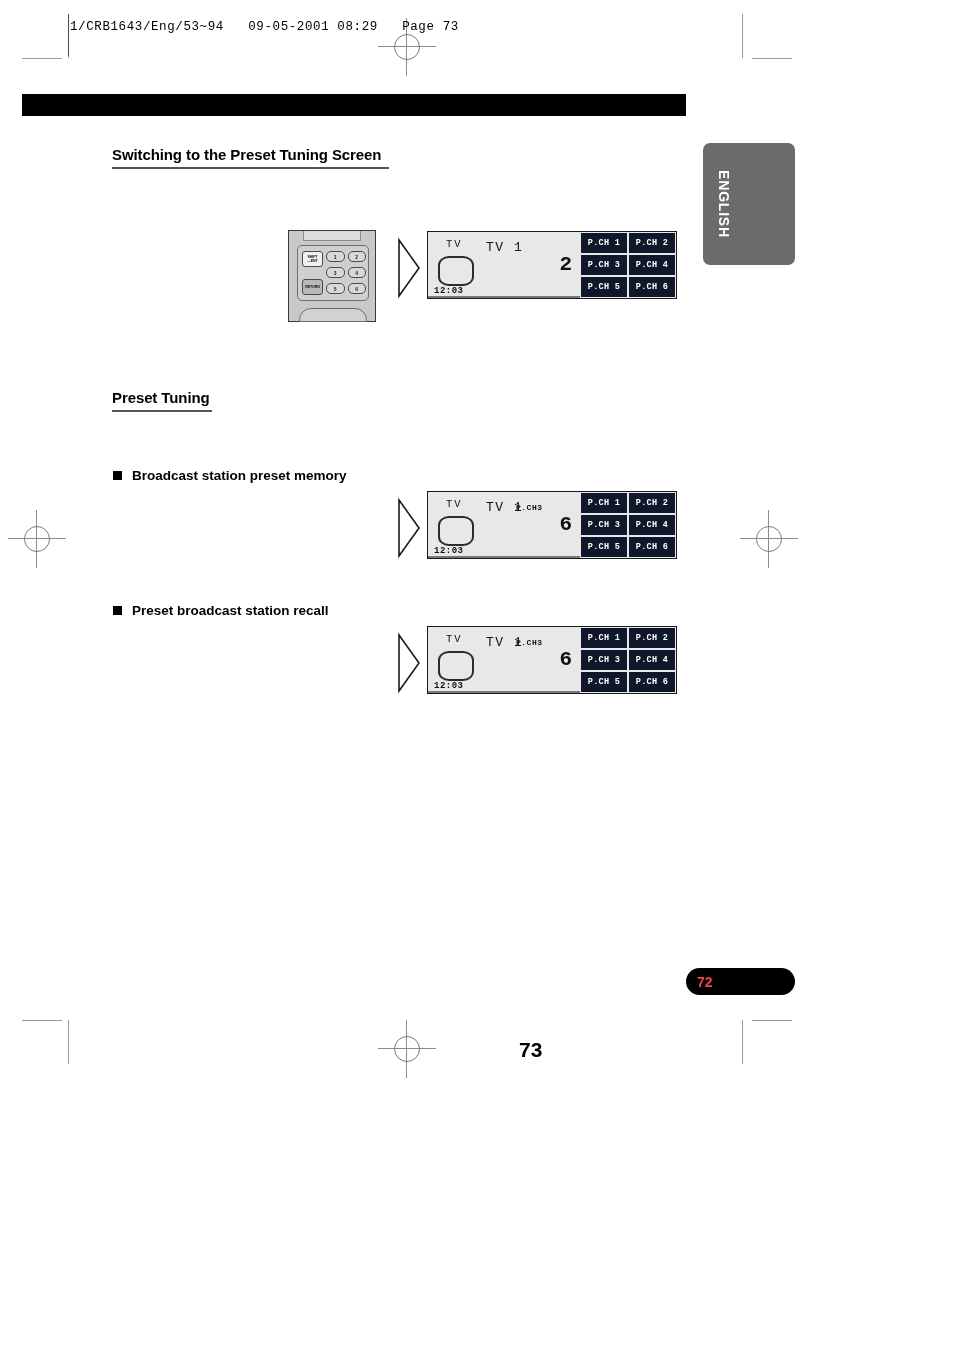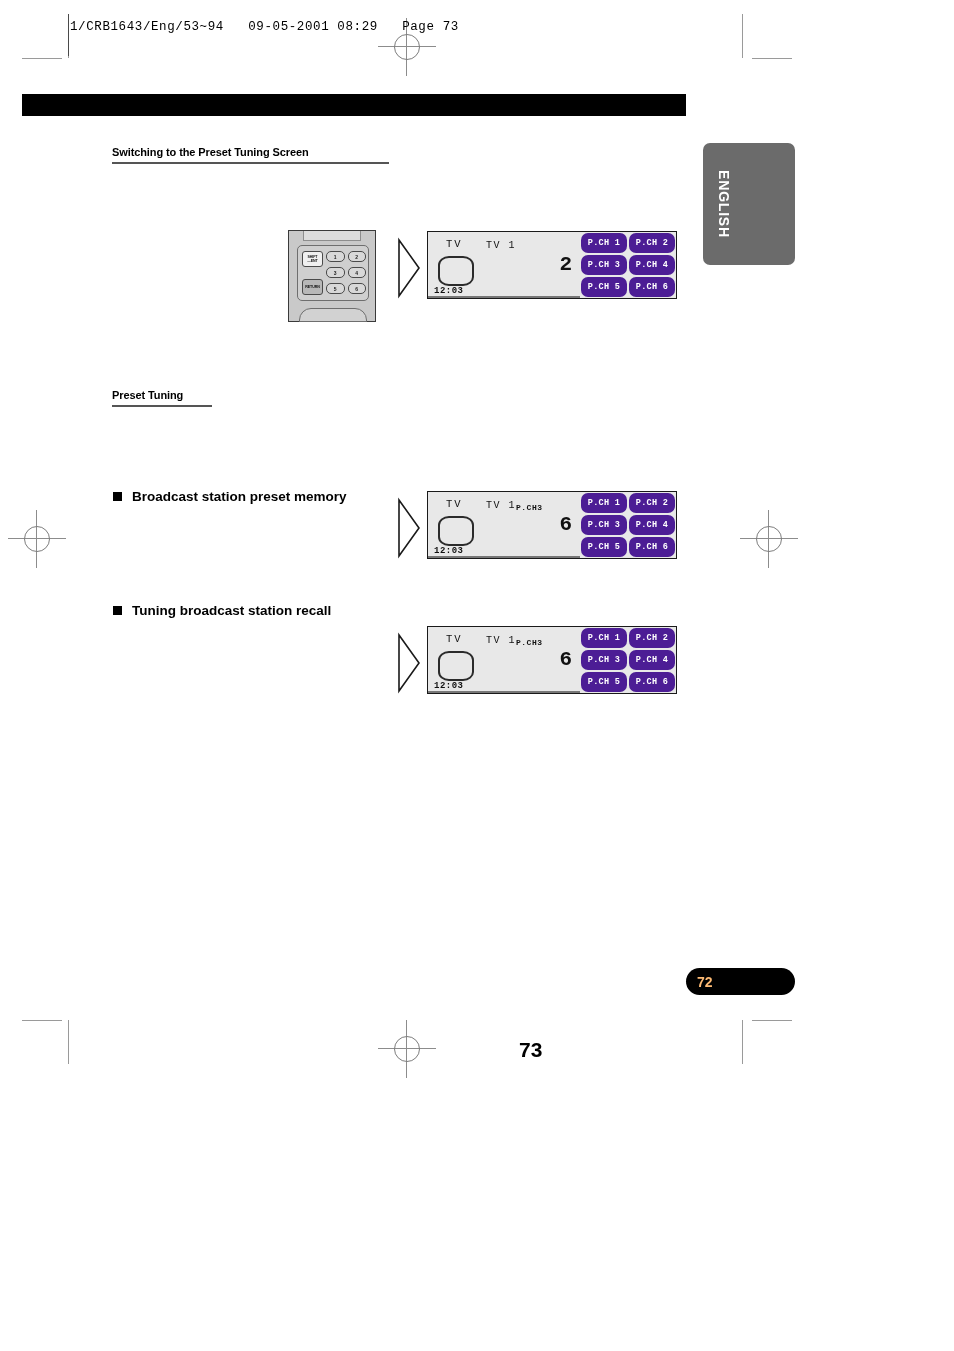--- a/index.html
+++ b/index.html
@@ -70,21 +70,21 @@
     left: 22px;
     top: 94px;
     width: 664px;
     height: 22px;
     background: #000000;
   }
 
   
   .section-heading {
     position: absolute;
-    font-size: 11px;
+    font-size: 15px;
     font-weight: bold;
     color: #000;
     letter-spacing: -0.1px;
     white-space: nowrap;
   }
   .section-heading .rule {
     position: absolute;
     left: 0;
     bottom: -6px;
     height: 2px;
@@ -107,21 +107,21 @@
     width: 9px;
     height: 9px;
     background: #000;
     display: inline-block;
   }
   .bullet-label {
     font-size: 13.5px;
     font-weight: bold;
     color: #000;
   }
-  #bullet-0 { left: 113px; top: 468px; margin-top: 21px; }
+  #bullet-0 { left: 113px; top: 468px; }
   #bullet-1 { left: 113px; top: 603px; }
 
   
   .step-arrow {
     position: absolute;
     width: 26px;
     height: 62px;
   }
   .step-arrow svg { display: block; }
 
@@ -151,21 +151,21 @@
     left: 18px;
     top: 6px;
     font-size: 10.5px;
     letter-spacing: 2px;
     text-align: right;
   }
   .lcd-band {
     position: absolute;
     left: 58px;
     top: 8px;
-    font-size: 10px;
+    font-size: 13px;
     letter-spacing: 1.5px;
   }
   .lcd-pch {
     position: absolute;
     left: 88px;
     top: 11px;
     font-size: 8px;
     font-weight: bold;
     letter-spacing: 0.5px;
   }
@@ -229,30 +229,29 @@
     height: 100%;
     display: grid;
     grid-template-columns: 1fr 1fr;
     grid-template-rows: 1fr 1fr 1fr;
     gap: 2px;
     background: #e8e8e8;
     padding: 1px;
     box-sizing: border-box;
   }
   .preset-key {
-    background: #4c1d95;
+    background: #0f172a;
     color: #ffffff;
     font-family: "Liberation Mono", monospace;
     font-size: 8.5px;
     font-weight: bold;
     letter-spacing: 0.3px;
     display: flex;
     align-items: center;
     justify-content: center;
-    border-radius: 7px;
   }
 
   
   .remote {
     position: absolute;
     left: 288px;
     top: 230px;
     width: 88px;
     height: 92px;
     background: #c9c9c9;
@@ -381,21 +380,21 @@
     left: 686px;
     top: 968px;
     width: 109px;
     height: 27px;
     background: #000000;
     border-radius: 14px;
     display: flex;
     align-items: center;
   }
   .chapter-badge-num {
-    color: #fdba74;
+    color: #ef4444;
     font-size: 14px;
     font-weight: bold;
     margin-left: 11px;
   }
 
   
   .folio {
     position: absolute;
     left: 519px;
     top: 1029px;
@@ -453,21 +452,21 @@
   <span>Preset Tuning</span>
   <div class="rule"></div>
 </div>
 
 <div class="bullet-item" id="bullet-0">
   <span class="bullet-square"></span>
   <span class="bullet-label">Broadcast station preset memory</span>
 </div>
 <div class="bullet-item" id="bullet-1">
   <span class="bullet-square"></span>
-  <span class="bullet-label">Tuning broadcast station recall</span>
+  <span class="bullet-label">Preset broadcast station recall</span>
 </div>
 
 <div class="remote">
   <div class="remote-top-strip"></div>
   <div class="remote-panel">
     <div class="remote-btn-side shift">
       <span>SHIFT</span>
       <span>—ENT</span>
     </div>
     <div class="remote-btn-side return">

